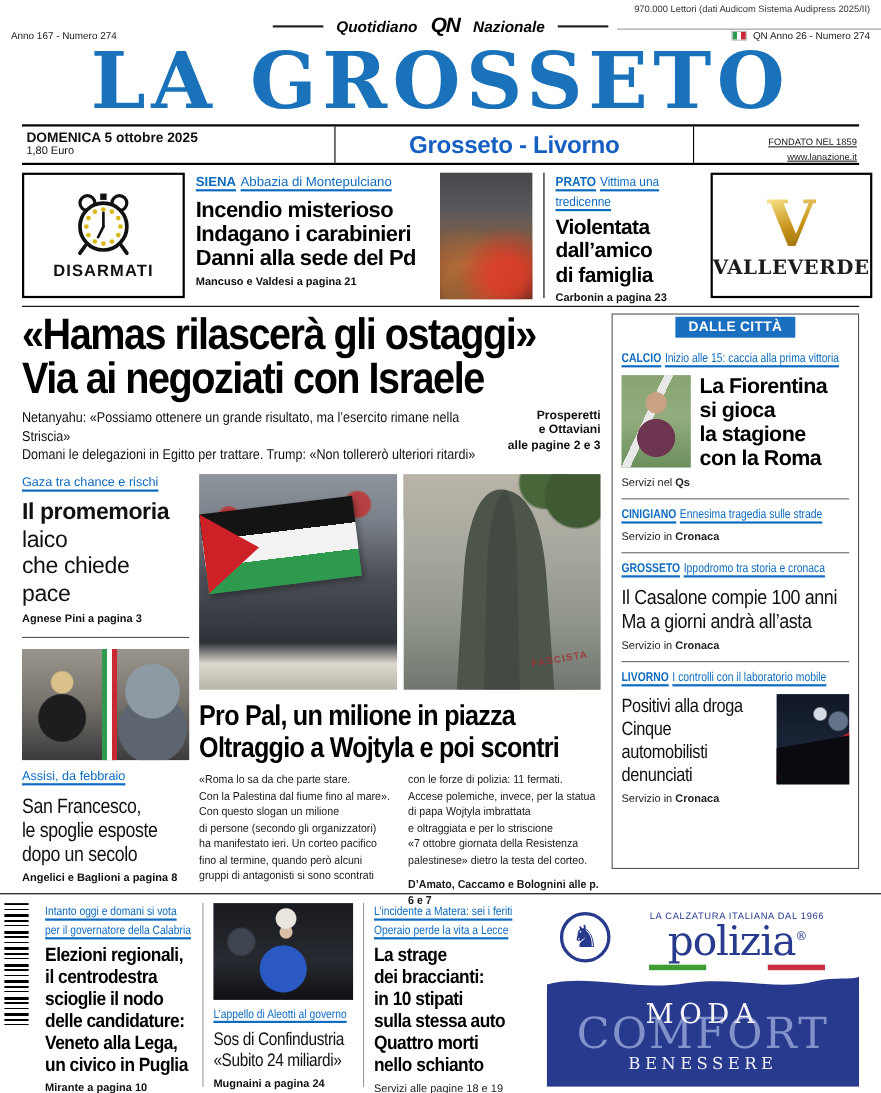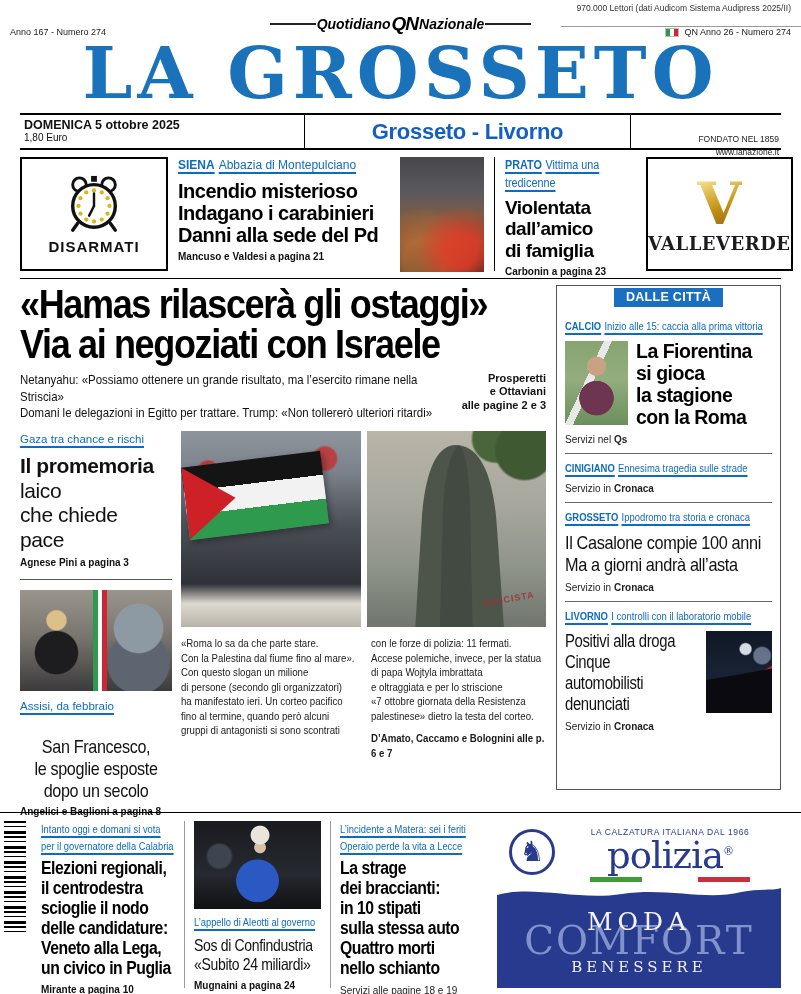--- a/index.html
+++ b/index.html
@@ -20,42 +20,42 @@
   .k .kl { font-weight:800; margin-right:4px; }
   .by { font-size:10px; font-weight:700; margin-top:5px; color:#111; }
   .svc { font-size:10px; margin-top:6px; color:#222; }
   .svc b { font-weight:800; }
   .hl-b { font-weight:800; color:#000; letter-spacing:-0.5px; }
   .hl-l { font-weight:400; color:#111; letter-spacing:-0.4px; }
 
   
   .topbar { position:relative; height:38px; }
   .readers { position:absolute; top:3px; right:10px; font-size:8.5px; color:#333; }
-  .qnrow { position:absolute; top:13px; left:0; right:0; display:flex; align-items:center; justify-content:center; gap:1px; }
+  .qnrow { position:absolute; top:13px; left:0; right:0; display:flex; align-items:center; justify-content:center; gap:12px; }
   .qnrow .dash { width:46px; border-top:2px solid #222; }
   .brandtxt { font-weight:700; font-style:italic; font-size:14px; color:#000; }
   .qnlogo { font-weight:900; font-style:italic; font-size:19px; letter-spacing:-1px; color:#000; }
   .issue-l { position:absolute; bottom:1px; left:10px; font-size:9px; color:#222; }
   .issue-r { position:absolute; bottom:1px; right:10px; font-size:9px; color:#222; display:flex; align-items:center; gap:5px; }
   .itflag { width:14px; height:9px; background:linear-gradient(90deg,#2e9a4e 0 33%,#fff 33% 66%,#c82932 66%); border:0.5px solid #bbb; }
   .rule-r { position:absolute; top:26px; right:0; width:240px; border-top:1px solid #999; }
 
   
   .masthead { text-align:center; font-family:"DejaVu Serif", serif; font-weight:700;
               font-size:71px; line-height:.95; letter-spacing:5px; color:#1a72ba; margin:2px 0 6px; }
 
   
   .dateline { margin:0 20px; border-top:2.5px solid #000; border-bottom:2.5px solid #000;
               display:flex; height:37px; }
   .dl-left { width:285px; border-right:1px solid #000; padding:3px 4px; }
   .dl-date { font-weight:800; font-size:12.5px; }
   .dl-price { font-size:10px; }
   .dl-center { flex:1; display:flex; align-items:center; justify-content:center;
                color:#155fc2; font-weight:800; font-size:22px; letter-spacing:-0.3px; border-right:1px solid #000; }
-  .dl-right { width:150px; text-align:right; font-size:8.5px; line-height:1.5; padding:18px 2px; color:#222; }
+  .dl-right { width:150px; text-align:right; font-size:8.5px; line-height:1.5; padding:8px 2px; color:#222;text-decoration:underline; }
 
   
   .topstories { margin:7px 20px 0; display:flex; gap:10px; height:122px;
                 border-bottom:1.5px solid #000; padding-bottom:7px; }
   .cartoon-box { width:148px; border:2px solid #000; display:flex; flex-direction:column;
                  align-items:center; justify-content:center; gap:2px; flex-shrink:0; }
   .cartoon-cap { font-weight:800; font-size:15px; letter-spacing:1px; }
   .story-siena { width:212px; flex-shrink:0; }
   .story-siena .hl-b { font-size:20px; line-height:1.1; margin-top:5px; }
   .photo { position:relative; overflow:hidden; flex-shrink:0; }
@@ -88,21 +88,21 @@
   .gaza-hl .rest { font-weight:400; }
   .mini-hr { border:none; border-top:1px solid #555; margin:11px 0 10px; }
   .photo-assisi { width:100%; height:101px; margin-bottom:7px;
      background:
        radial-gradient(circle at 24% 30%, #d9c189 0 7%, transparent 8%),
        radial-gradient(circle at 24% 62%, #1d1d20 0 16%, transparent 17%),
        radial-gradient(circle at 78% 38%, #8d99a3 0 18%, transparent 19%),
        radial-gradient(circle at 78% 72%, #5d6670 0 22%, transparent 23%),
        linear-gradient(90deg, transparent 48%, #2e9a4e 48% 51%, #fff 51% 54%, #c82932 54% 57%, transparent 57%),
        linear-gradient(180deg,#9a958c 0%,#7a766f 45%,#3c3b3c 100%); }
-  .sf-hl { margin-top:21px; font-size:19px; line-height:1.15;text-align:center; }
+  .sf-hl { margin-top:8px; font-size:19px; line-height:1.15; }
   .center-col { flex:1; min-width:0; }
   .photos { display:flex; gap:6px; height:196px; }
   .photos .photo { flex:1; }
   .photo-march { background:
        radial-gradient(circle at 15% 20%, rgba(200,40,40,.8) 0 4%, transparent 5%),
        radial-gradient(circle at 80% 14%, rgba(200,40,40,.75) 0 5%, transparent 6%),
        linear-gradient(180deg,#8e949b 0%,#7d838c 20%,#4b4f56 48%,#2e3138 78%,#ded9cf 88%,#b9b4aa 100%); }
   .flag { position:absolute; left:2%; top:14%; width:78%; height:37%; transform:rotate(-7deg);
           background:linear-gradient(180deg,#141414 0 33%,#f2f2f2 33% 66%,#2e9a4e 66% 100%);
           box-shadow:2px 3px 6px rgba(0,0,0,.35); }
@@ -325,20 +325,22 @@
               </div>
             </div>
             <div class="photo photo-statue">
               <svg class="statue-svg" viewBox="0 0 100 120" preserveAspectRatio="none">
                 <path d="M52 4 C70 6 78 28 80 58 L85 120 L20 120 L25 48 C28 20 36 2 52 4 Z" fill="#4d544a"></path>
                 <path d="M52 4 C44 10 40 30 40 60 L38 120 L62 120 L60 40 C59 18 56 6 52 4 Z" fill="#434a41"></path>
               </svg>
               <span class="graffiti">FASCISTA</span>
             </div>
           </div>
+          <div class="h2"><span class="sx88 ml">Pro Pal, un milione in piazza
+Oltraggio a Wojtyla e poi scontri</span></div>
           <div class="bodycols">
             <div class="col">
                 <span class="sx92 ml">«Roma lo sa da che parte stare.
 Con la Palestina dal fiume fino al mare».
 Con questo slogan un milione
 di persone (secondo gli organizzatori)
 ha manifestato ieri. Un corteo pacifico
 fino al termine, quando però alcuni
 gruppi di antagonisti si sono scontrati</span>
               </div>

